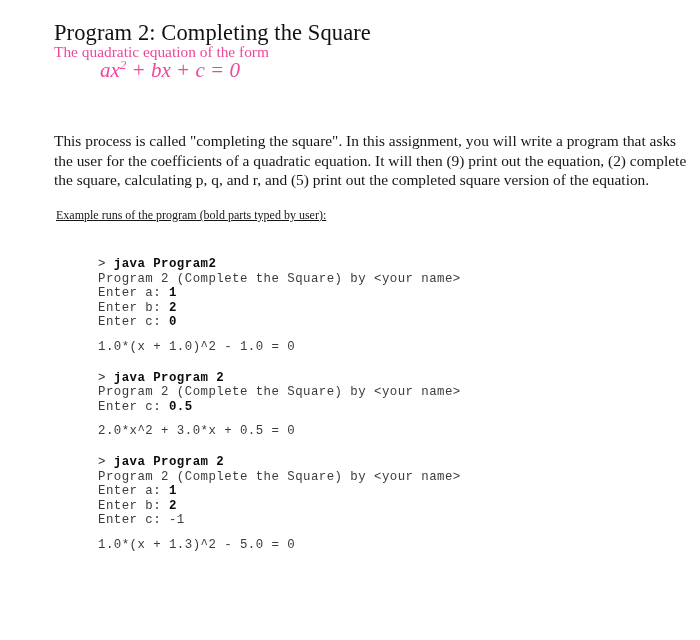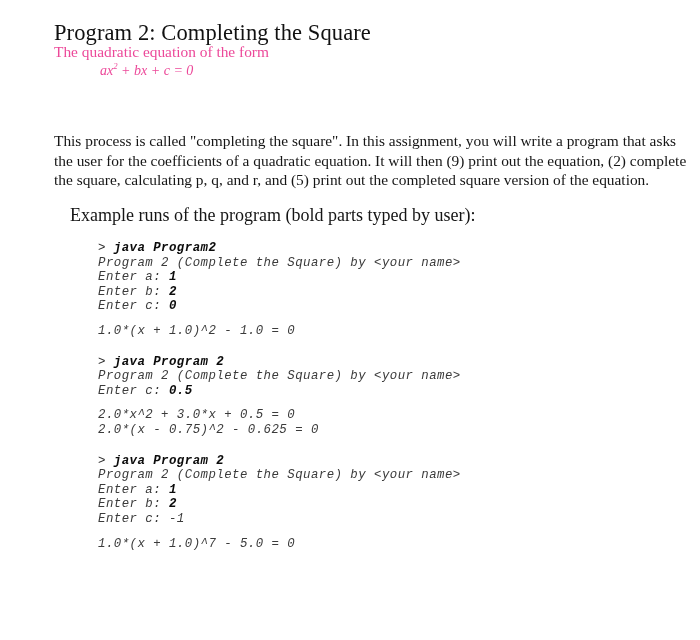--- a/index.html
+++ b/index.html
@@ -45,21 +45,21 @@
     line-height: 19px;
     color: #ec4899;
   }
   .intro .line {
     white-space: nowrap;
   }
   .eqn {
     display: block;
     padding-left: 46px;
     font-style: italic;
-    font-size: 14px;
+    font-size: 21px;
     line-height: 19px;
     white-space: nowrap;
   }
   .eqn sup {
     font-size: 0.62em;
     vertical-align: super;
     line-height: 0;
   }
 
   
@@ -70,36 +70,37 @@
     width: 644px;
     font-size: 15.4px;
     line-height: 19.6px;
     color: #151515;
     text-align: left;
   }
   .para .pline { white-space: nowrap; display: block; }
 
   .example-lead {
     position: absolute;
-    left: 70px;
+    left: 56px;
     top: 206px;
-    font-size: 18px;
+    font-size: 12px;
     line-height: 19px;
     color: #151515;
     white-space: nowrap;
+    text-decoration: underline;
   }
 
   
   .transcripts {
     position: absolute;
     left: 98px;
     top: 241px;
     width: 560px;
   }
-  .run-block { margin: 0 0 16px 0; font-style: italic; }
+  .run-block { margin: 16px 0 16px 0; }
   .run-block:last-child { margin-bottom: 0; }
 
   .code-line {
     font-family: "Liberation Mono", "DejaVu Sans Mono", monospace;
     font-size: 12.4px;
     line-height: 14.6px;
     letter-spacing: 0.45px;
     color: #3b3b3b;
     white-space: pre;
   }
@@ -140,26 +141,25 @@
         <div class="code-line"><span>Enter c: </span><span class="usr">0</span></div>
         <div class="code-gap"></div>
         <div class="code-line">1.0*(x + 1.0)^2 - 1.0 = 0</div>
       </div>
       <div class="run-block">
         <div class="code-line cmd"><span>&gt; </span><b>java Program 2</b></div>
         <div class="code-line">Program 2 (Complete the Square) by &lt;your name&gt;</div>
         <div class="code-line"><span>Enter c: </span><span class="usr">0.5</span></div>
         <div class="code-gap"></div>
         <div class="code-line">2.0*x^2 + 3.0*x + 0.5 = 0</div>
-        <div class="code-line">2.0*(x - 0.75)^2 - 0.625 = 0</div>
       </div>
       <div class="run-block">
         <div class="code-line cmd"><span>&gt; </span><b>java Program 2</b></div>
         <div class="code-line">Program 2 (Complete the Square) by &lt;your name&gt;</div>
         <div class="code-line"><span>Enter a: </span><span class="usr">1</span></div>
         <div class="code-line"><span>Enter b: </span><span class="usr">2</span></div>
         <div class="code-line"><span>Enter c: </span><span class="">-1</span></div>
         <div class="code-gap"></div>
-        <div class="code-line">1.0*(x + 1.0)^7 - 5.0 = 0</div>
+        <div class="code-line">1.0*(x + 1.3)^2 - 5.0 = 0</div>
       </div>
     </div>
 
 </div>
 
 </body></html>

